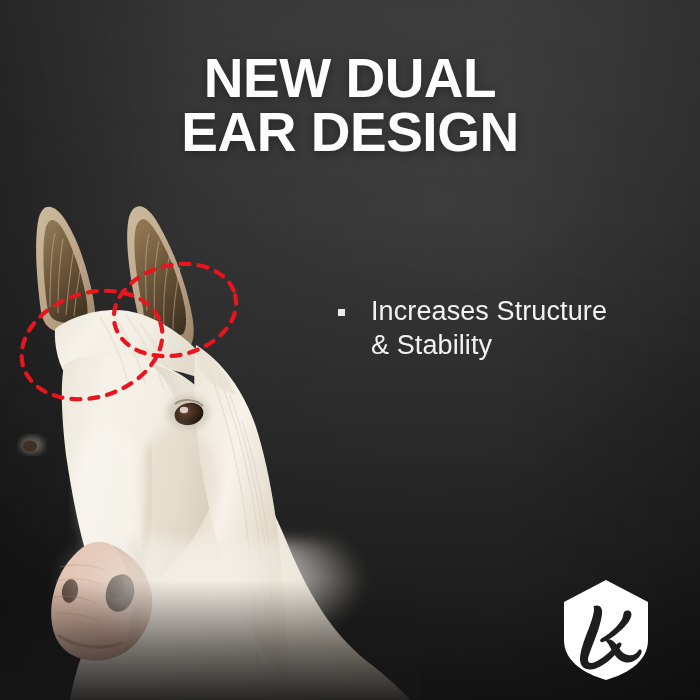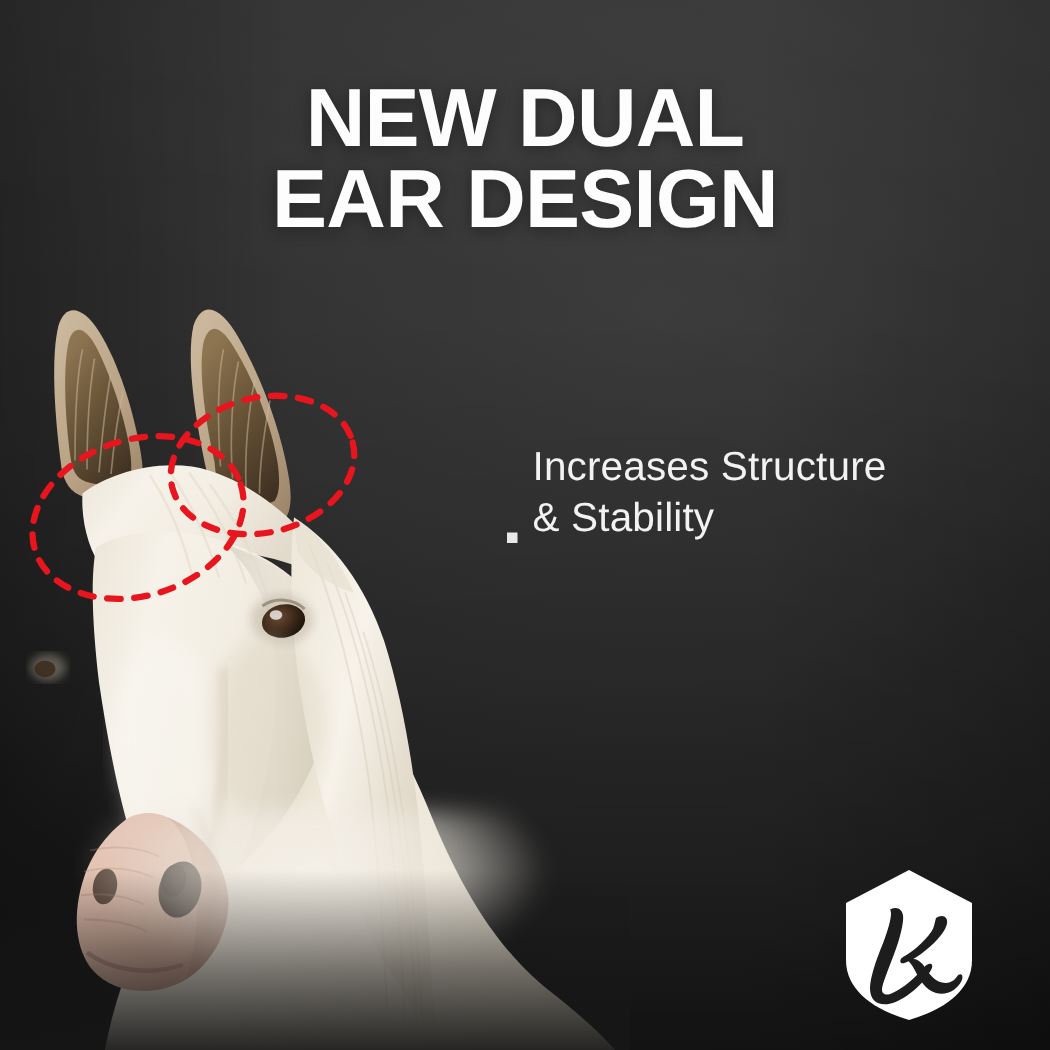--- a/index.html
+++ b/index.html
@@ -42,22 +42,23 @@
     -webkit-font-smoothing:antialiased;
   }
 
   
   .bullets{
     position:absolute;
     left:338px;top:294px;width:330px;
   }
   .bullet-row{
     display:flex;
-    align-items:flex-end;
+    align-items:flex-start;
     margin-bottom:32px;
+    gap:16px;
   }
   .bullet-mark{
     width:7px;height:7px;
     background:#e9e9e9;
     margin-top:15px;
     margin-right:10px;
     flex:0 0 auto;
   }
   .bullet-text{
     color:#f2f2f2;

